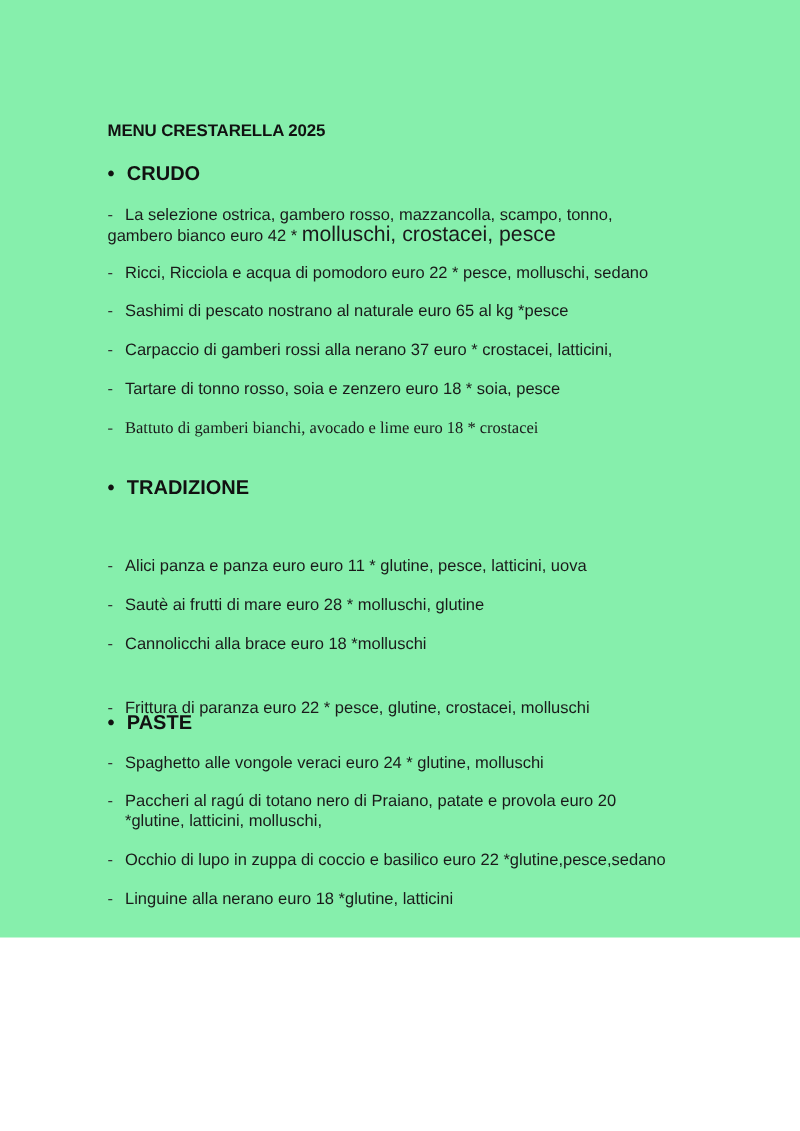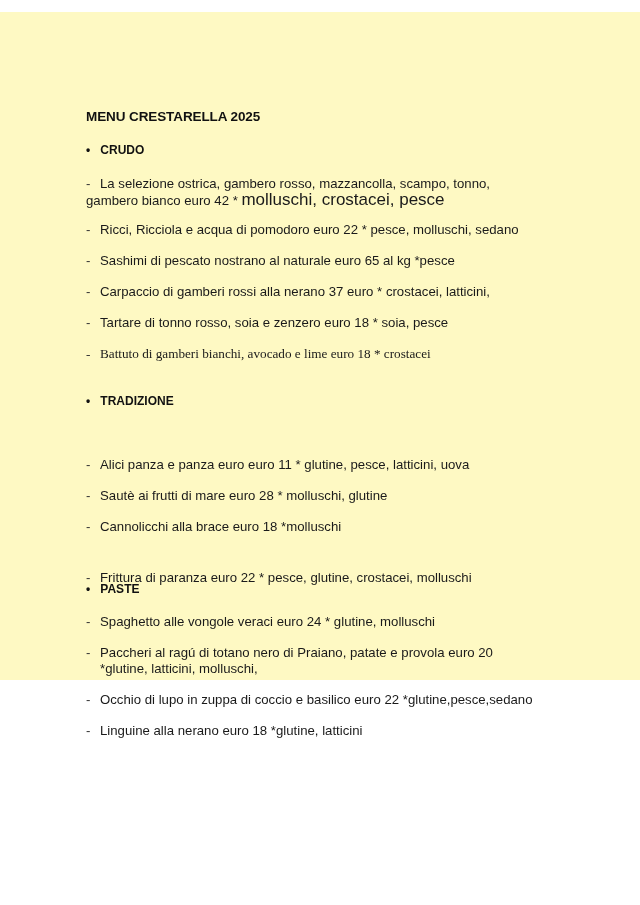--- a/index.html
+++ b/index.html
@@ -12,38 +12,37 @@
       height: 905px;
       position: relative;
       overflow: hidden;
       font-family: "Liberation Sans", sans-serif;
       color: #1a1a1a;
     }
     .page {
       position: absolute;
       left: 0; top: 0;
       width: 640px;
-      height: 668px;
-      background: #fef9c3;
-      margin-top: 12px;
+      height: 750px;
+      background: #86efac;
     }
     .title {
       position: absolute;
       left: 86px;
       top: 97px;
       font-size: 13.5px;
       font-weight: bold;
       letter-spacing: -0.1px;
       color: #111;
       white-space: nowrap;
     }
     .section-head {
       position: absolute;
       left: 86px;
-      font-size: 12px;
+      font-size: 16px;
       font-weight: bold;
       color: #111;
       white-space: nowrap;
     }
     .section-head .bullet {
       display: inline-block;
       width: 11px;
       font-weight: bold;
     }
     .item {

